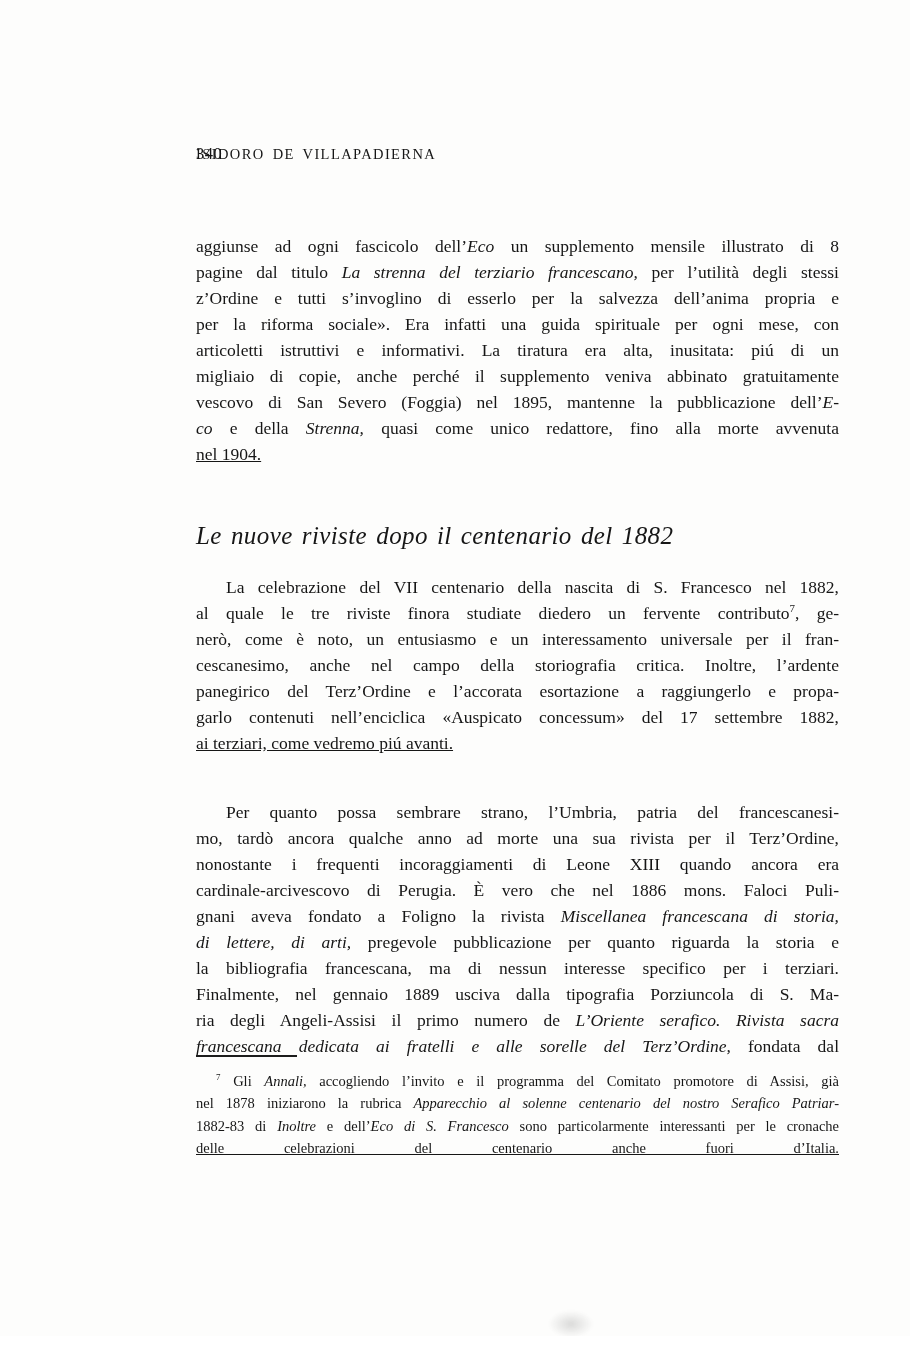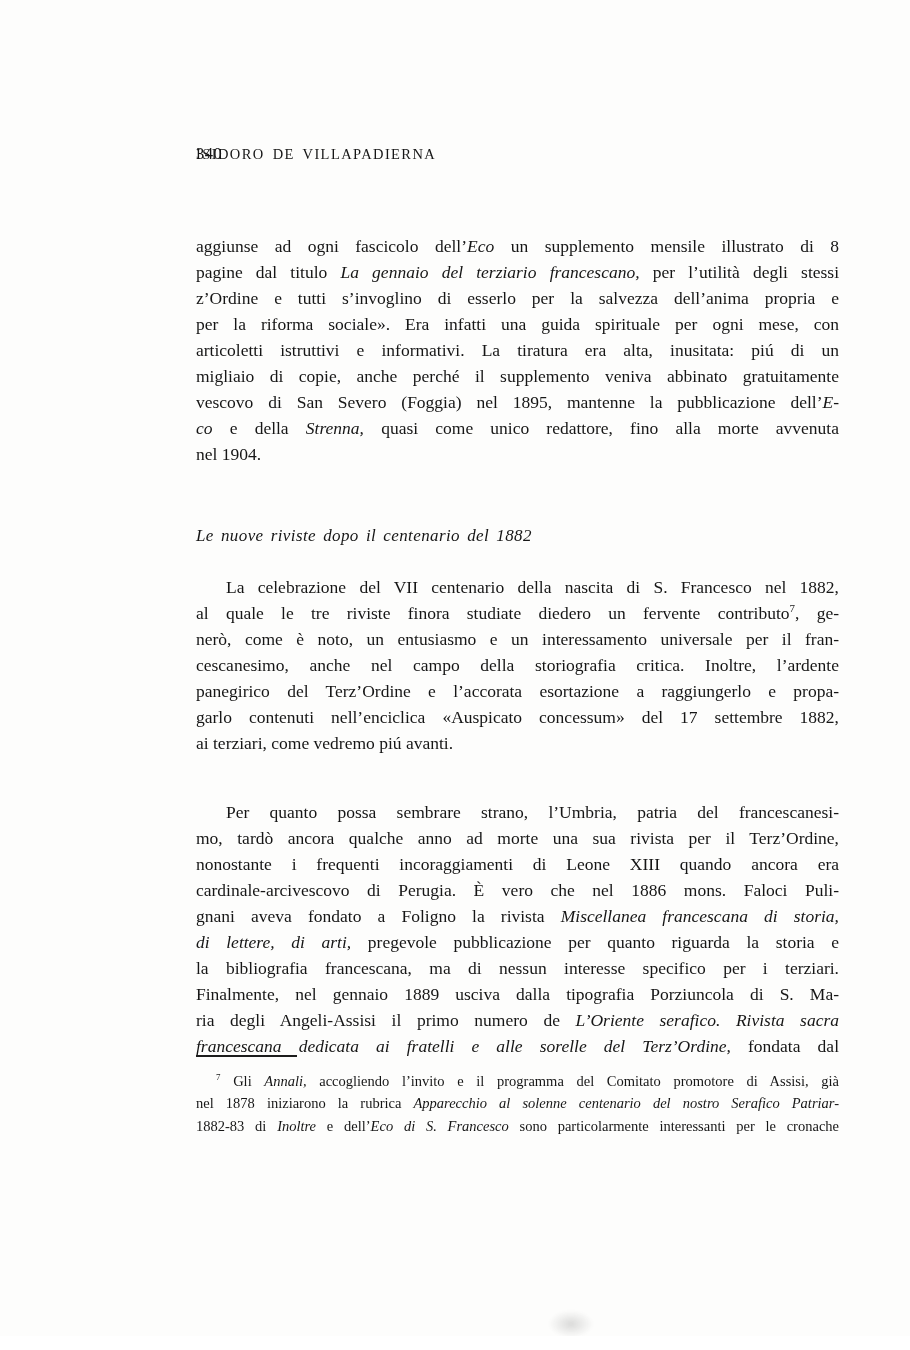--- a/index.html
+++ b/index.html
@@ -28,26 +28,26 @@
     letter-spacing: 1.4px; word-spacing: 3px;
     font-size: 14.5px; padding-top: 2px;
   }
   .textblock { position: absolute; left: 196px; width: 643px; }
   .para { font-size: 17.5px; }
   .para .line {
     height: 26px; line-height: 26px;
     text-align: justify; text-align-last: justify;
     overflow: visible; white-space: normal;
   }
-  .line.last { text-align-last: left; }
+  .line.last { text-align-last: left; text-decoration: underline; }
   .para .line.indent { padding-left: 30px; }
   #paragraph-1 { top: 192px; margin-top: 41px; }
   .section-heading {
     position: absolute; top: 523px; left: 196px; width: 643px;
-    font-style: italic; font-size: 17px;
+    font-style: italic; font-size: 25px;
     letter-spacing: 0.4px; word-spacing: 2.5px;
     line-height: 26px;
   }
   #paragraph-2 { top: 574px; }
   #paragraph-3 { top: 782px; margin-top: 17px; }
   .footnote-rule {
     position: absolute; top: 1055px; left: 196px; width: 101px; height: 0;
     border-top: 2px solid #1c1c1c;
   }
   .footnote {
@@ -72,21 +72,21 @@
 
 <div class="page">
 
   <div class="page-header">
     <span class="page-number">340</span>
     <span class="running-title">ISIDORO DE VILLAPADIERNA</span>
   </div>
 
   <div id="paragraph-1" class="textblock para">
       <div class="line">aggiunse ad ogni fascicolo dell’<i>Eco</i> un supplemento mensile illustrato di 8</div>
-      <div class="line">pagine dal titulo <i>La gennaio del terziario francescano,</i> per l’utilità degli stessi</div>
+      <div class="line">pagine dal titulo <i>La strenna del terziario francescano,</i> per l’utilità degli stessi</div>
       <div class="line">z’Ordine e tutti s’invoglino di esserlo per la salvezza dell’anima propria e</div>
       <div class="line">per la riforma sociale». Era infatti una guida spirituale per ogni mese, con</div>
       <div class="line">articoletti istruttivi e informativi. La tiratura era alta, inusitata: piú di un</div>
       <div class="line">migliaio di copie, anche perché il supplemento veniva abbinato gratuitamente</div>
       <div class="line">vescovo di San Severo (Foggia) nel 1895, mantenne la pubblicazione dell’<i>E-</i></div>
       <div class="line"><i>co</i> e della <i>Strenna,</i> quasi come unico redattore, fino alla morte avvenuta</div>
       <div class="line last">nel 1904.</div>
     </div>
 
   <div class="section-heading">Le nuove riviste dopo il centenario del 1882</div>
@@ -113,17 +113,18 @@
       <div class="line">ria degli Angeli-Assisi il primo numero de <i>L’Oriente serafico. Rivista sacra</i></div>
       <div class="line"><i>francescana dedicata ai fratelli e alle sorelle del Terz’Ordine,</i> fondata dal</div>
     </div>
 
   <div class="footnote-rule"></div>
 
   <div class="footnote">
       <div class="line indent"><sup>7</sup> Gli <i>Annali,</i> accogliendo l’invito e il programma del Comitato promotore di Assisi, già</div>
       <div class="line">nel 1878 iniziarono la rubrica <i>Apparecchio al solenne centenario del nostro Serafico Patriar-</i></div>
       <div class="line">1882-83 di <i>Inoltre</i> e dell’<i>Eco di S. Francesco</i> sono particolarmente interessanti per le cronache</div>
+      <div class="line last">delle celebrazioni del centenario anche fuori d’Italia.</div>
     </div>
 
   <div class="scan-smudge"></div>
 
 </div>
 
 </body></html>

